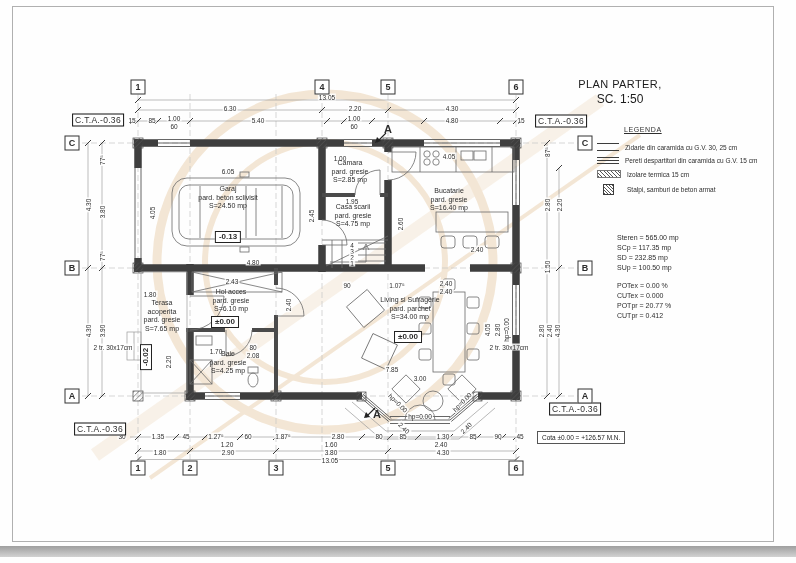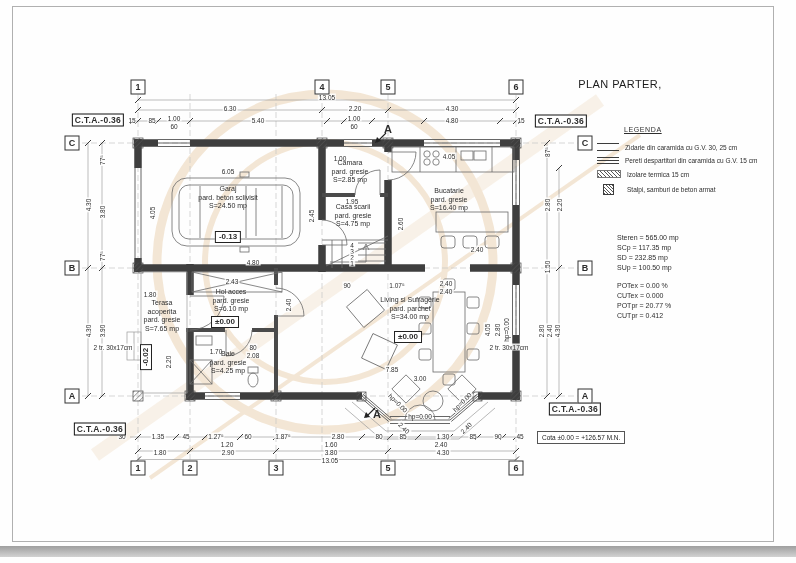--- a/index.html
+++ b/index.html
@@ -24,21 +24,21 @@
   .arr{stroke:#222;stroke-width:1.1;fill:none;}
   .arrf{fill:#222;stroke:none;}
 
   
   #labels{position:absolute;inset:0;}
   #labels>div{position:absolute;transform:translate(-50%,-50%);white-space:nowrap;color:#2d2d2d;}
   .dim{font-size:6.5px;line-height:7px;background:rgba(255,255,255,.85);padding:0 1px;}
   .room{font-size:7px;line-height:8.5px;text-align:center;}
   .room div{white-space:nowrap;}
   .lvl{font-size:8px;font-weight:bold;border:1px solid #222;background:#fff;padding:0 3px;line-height:10px;}
-  .cta{font-size:8.5px;font-weight:bold;border:1.5px solid #111;background:#fff;padding:0 2px;
+  .cta{font-size:8.5px;font-weight:normal;border:1.5px solid #111;background:#fff;padding:0 2px;
     line-height:11px;letter-spacing:.3px;}
   .bub{font-size:9px;font-weight:bold;border:1px solid #333;background:#fff;width:13px;height:13px;
     line-height:13px;text-align:center;}
   .secA{font-size:11px;font-weight:bold;}
 
   .titleblock{position:absolute;left:535px;top:78px;width:170px;text-align:center;color:#1b1b1b;}
   .titleblock .t1{font-size:11px;letter-spacing:.4px;}
   .titleblock .t2{font-size:12px;margin-top:2px;}
 
   .legend{position:absolute;left:597px;top:126px;width:190px;color:#2d2d2d;}
@@ -368,20 +368,21 @@
       <div class="room" style="left: 162px; top: 316px;">
         <div>Terasa</div>
         <div>acoperita</div>
         <div>pard. gresie</div>
         <div>S=7.65 mp</div>
       </div>
     </div>
 
   <div class="titleblock">
     <div class="t1">PLAN PARTER,</div>
+    <div class="t2">SC. 1:50</div>
   </div>
 
   <div class="legend">
     <div class="legend-heading">LEGENDA</div>
     <div id="legend-items">
         <div class="legend-row">
           <span class="sym sym-wall-30"></span>
           <span class="legend-text">Zidarie din caramida cu G.V. 30, 25 cm</span>
         </div>
         <div class="legend-row">

